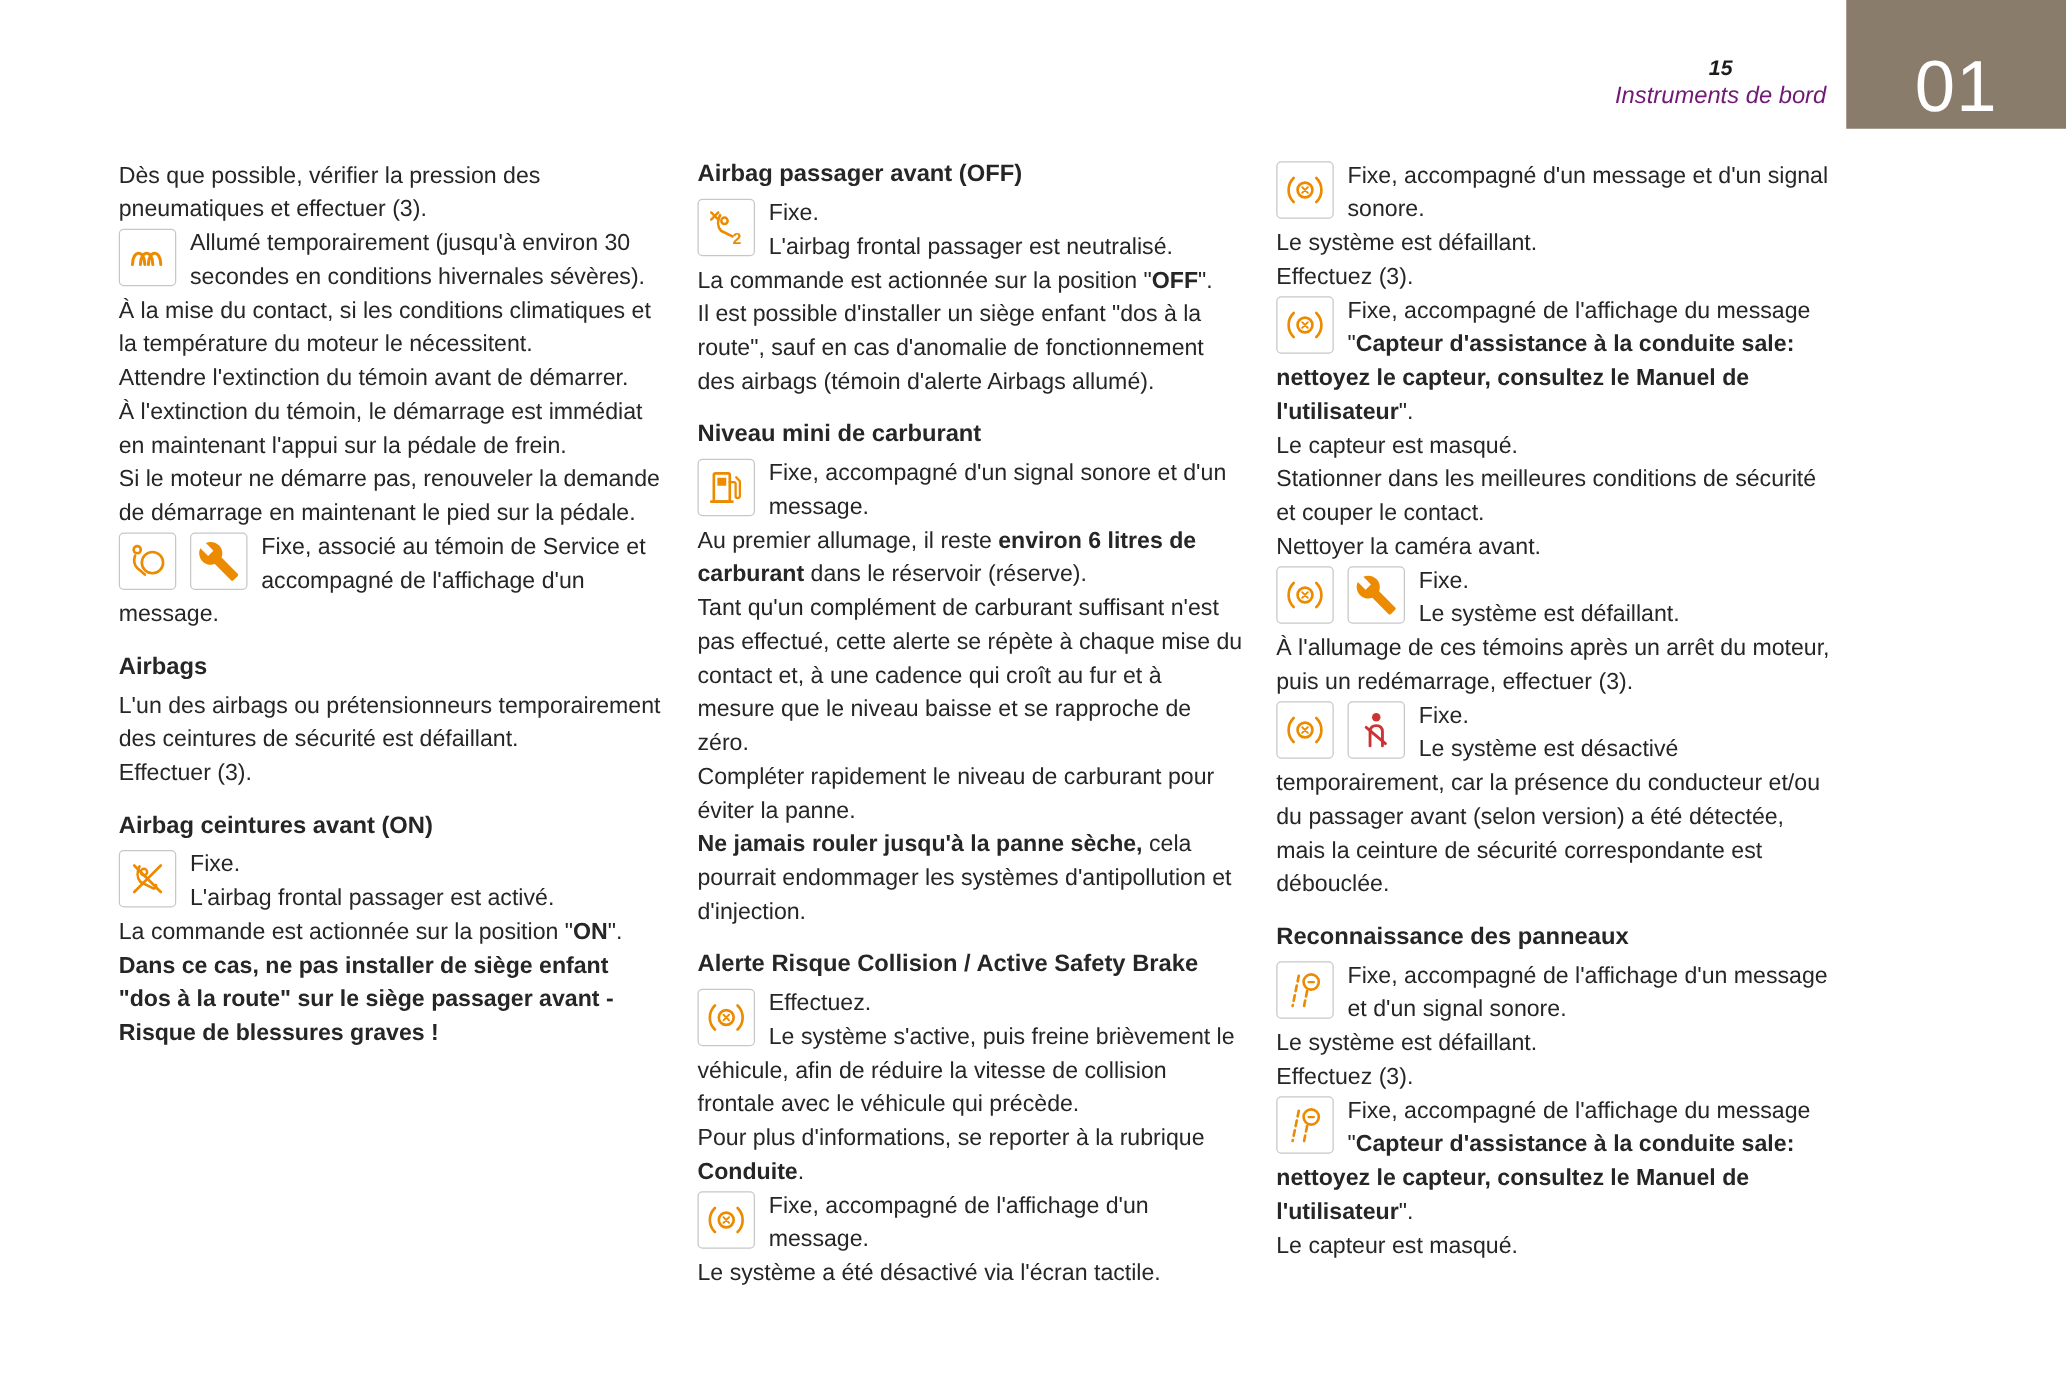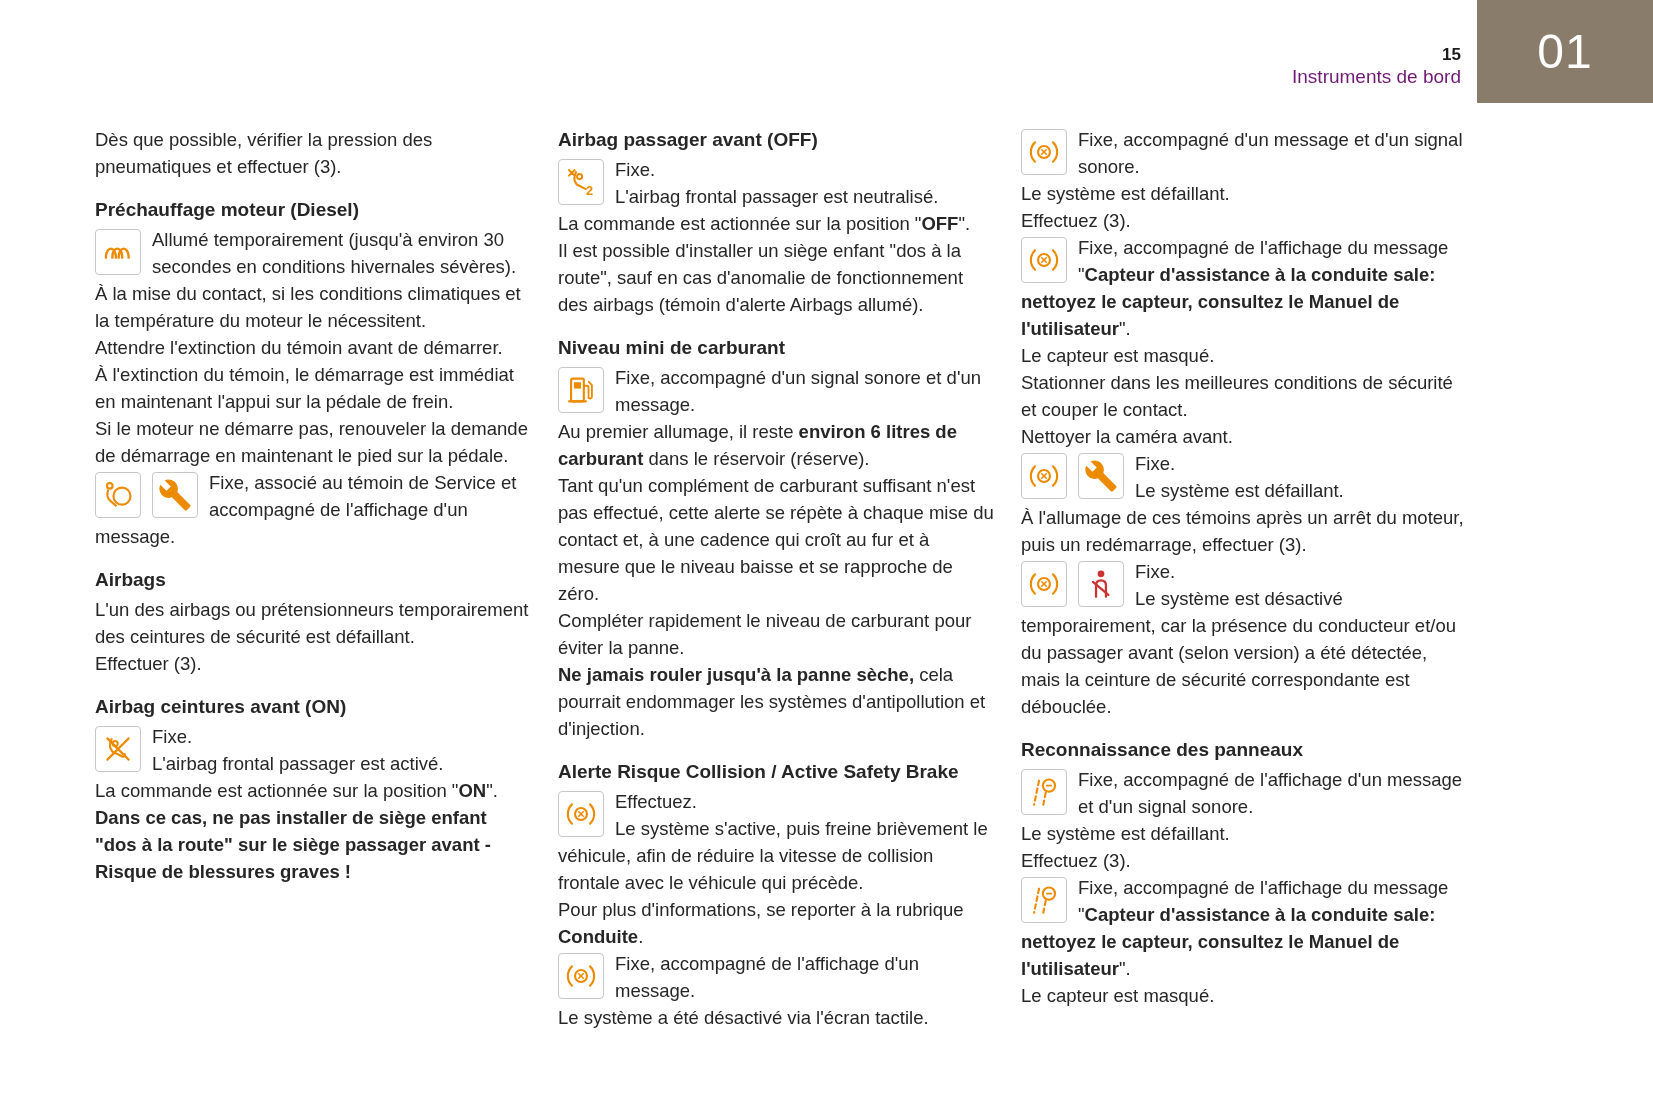--- a/index.html
+++ b/index.html
@@ -9,26 +9,26 @@
     font-family: "Liberation Sans", "DejaVu Sans", sans-serif;
     color: #262626;
     position: relative;
     overflow: hidden;
   }
   .chapter-box {
     position: absolute; top: 0; right: 0;
     width: 176px; height: 103px;
     background: var(--chapter-bg, #8a7c6b);
     color: #ffffff;
-    display: flex; align-items: center; justify-content: center;
-    font-size: 48px; font-weight: 400; letter-spacing: 1px;
+    display: flex; align-items: flex-end; justify-content: center;
+    font-size: 58px; font-weight: 400; letter-spacing: 1px;
   }
   .page-meta {
     position: absolute; top: 44px; right: 192px;
-    text-align: right; line-height: 1.25;
+    text-align: center; line-height: 1.25; font-style: italic;
   }
   .page-number { font-weight: 700; font-size: 17px; color: #1c1c1c; }
   .page-section { font-size: 19px; color: #701a75; }
 
   .columns {
     position: absolute; left: 95px; top: 126px;
     display: flex;
   }
   .col { width: 438px; margin-right: 25px; }
   .col:last-child { margin-right: 0; width: 448px; }
@@ -65,21 +65,20 @@
 
 <div class="chapter-box">
   <span>01</span>
 </div>
 
 <div class="columns" id="columns">
     <div class="col">
       <div class="block para">
         <div class="line"><span>Dès que possible, vérifier la pression des pneumatiques et effectuer (3).</span></div>
       </div>
-      <div class="block heading">Préchauffage moteur (Diesel)</div>
       <div class="block icon-para">
         <span class="iconbox">
           <svg viewBox="0 0 24 24" fill="none" stroke="currentColor" stroke-linecap="round" stroke-linejoin="round">
             <path d="M3.5 16 C3.5 7.5 10.5 7.5 10.5 16 M8 16 C8 7.5 15 7.5 15 16 M12.5 16 C12.5 7.5 19.5 7.5 19.5 16" stroke-width="1.7"></path>
           </svg>
         </span>
         <div class="line"><span>Allumé temporairement (jusqu'à environ 30 secondes en conditions hivernales sévères).</span></div>
       </div>
       <div class="block para">
         <div class="line"><span>À la mise du contact, si les conditions climatiques et la température du moteur le nécessitent.</span></div>

